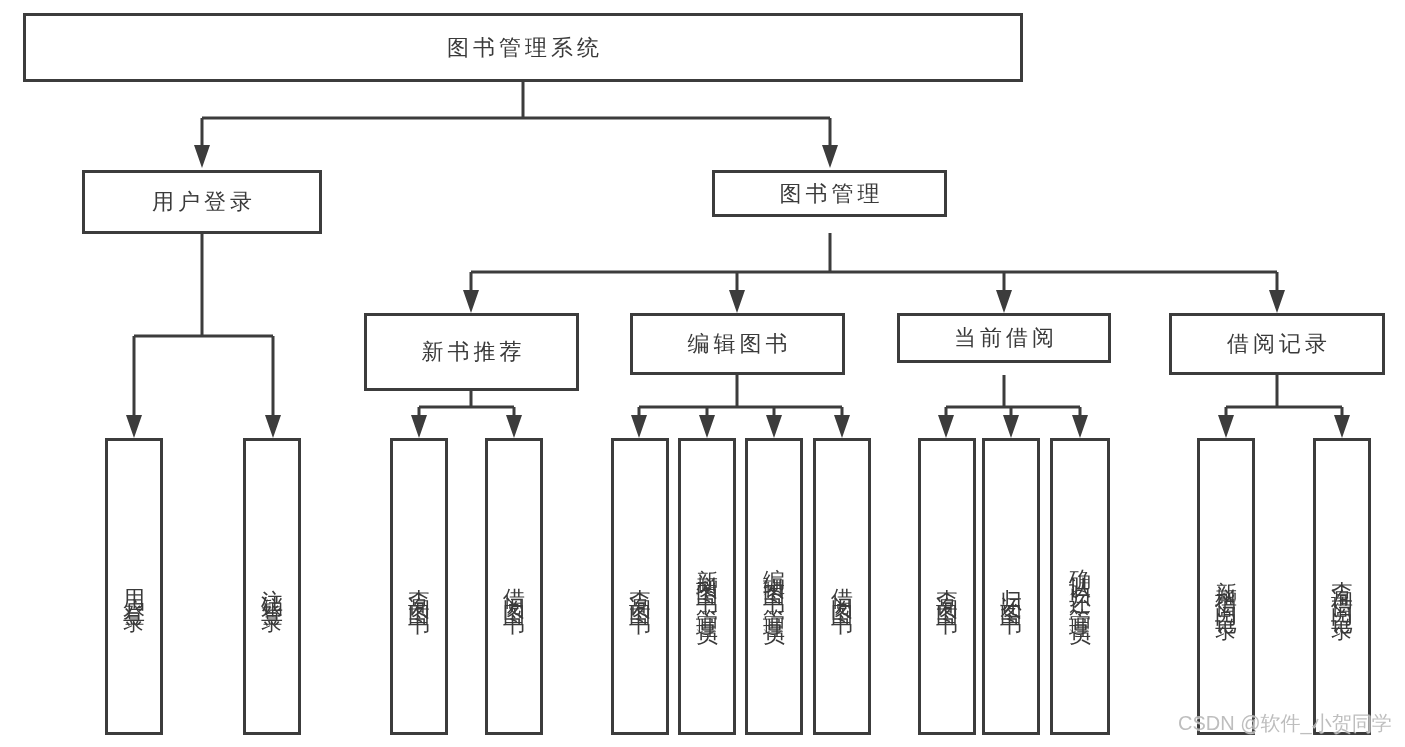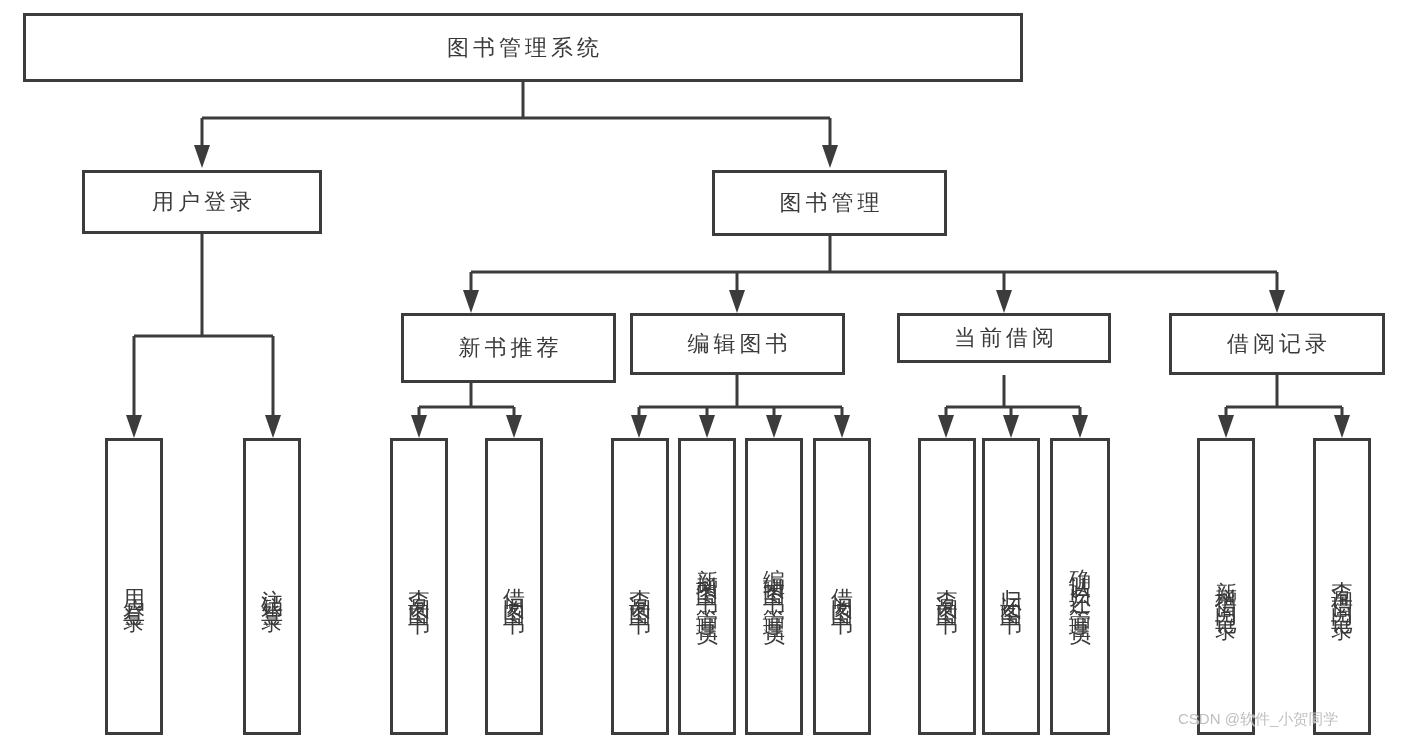--- a/index.html
+++ b/index.html
@@ -23,21 +23,21 @@
   .vnode{
     position:absolute;box-sizing:border-box;top:438px;width:58px;height:297px;
     background:var(--box-fill,#fff);border:3px solid var(--box-border,#3c3c3c);
     display:flex;align-items:center;justify-content:center;
     color:var(--text,#3a3a3a);font-size:22px;
     writing-mode:vertical-lr;text-orientation:mixed;letter-spacing:8px;
     line-height:1;
   }
   #watermark{
     position:absolute;left:1178px;top:710px;width:222px;
-    font-size:15px;color:var(--watermark,#b9b9b9);
+    font-size:20px;color:var(--watermark,#b9b9b9);
     text-shadow:1px 1px 1px rgba(255,255,255,0.9);
     white-space:nowrap;z-index:5;opacity:0.92;
   }
 </style>
 </head>
 <body>
 
 <div id="canvas">
 
   <svg id="connectors" viewBox="0 0 1405 747" xmlns="http://www.w3.org/2000/svg" aria-hidden="true">
@@ -56,23 +56,23 @@
       M463 290 h16 l-8 23 z  M729 290 h16 l-8 23 z  M996 290 h16 l-8 23 z  M1269 290 h16 l-8 23 z
       M411 415 h16 l-8 23 z  M506 415 h16 l-8 23 z
       M631 415 h16 l-8 23 z  M699 415 h16 l-8 23 z  M766 415 h16 l-8 23 z  M834 415 h16 l-8 23 z
       M938 415 h16 l-8 23 z  M1003 415 h16 l-8 23 z  M1072 415 h16 l-8 23 z
       M1218 415 h16 l-8 23 z M1334 415 h16 l-8 23 z"></path>
   </svg>
 
   <div class="node" style="left:23px;top:13px;width:1000px;height:69px;">图书管理系统</div>
 
   <div class="node" style="left:82px;top:170px;width:240px;height:64px;">用户登录</div>
-  <div class="node" style="left:712px;top:170px;width:235px;height:66px;">图书管理</div>
+  <div class="node" style="left:712px;top:170px;width:235px;height:47px;">图书管理</div>
 
-  <div class="node" style="left:364px;top:313px;width:215px;height:70px;margin-left:37px;">新书推荐</div>
+  <div class="node" style="left:364px;top:313px;width:215px;height:78px;">新书推荐</div>
   <div class="node" style="left:630px;top:313px;width:215px;height:62px;">编辑图书</div>
   <div class="node" style="left:897px;top:313px;width:214px;height:50px;">当前借阅</div>
   <div class="node" style="left:1169px;top:313px;width:216px;height:62px;">借阅记录</div>
 
   <div class="vnode" style="left:105px;">用户登录</div>
   <div class="vnode" style="left:243px;">注销登录</div>
 
   <div class="vnode" style="left:390px;">查询图书</div>
   <div class="vnode" style="left:485px;">借阅图书</div>
 

